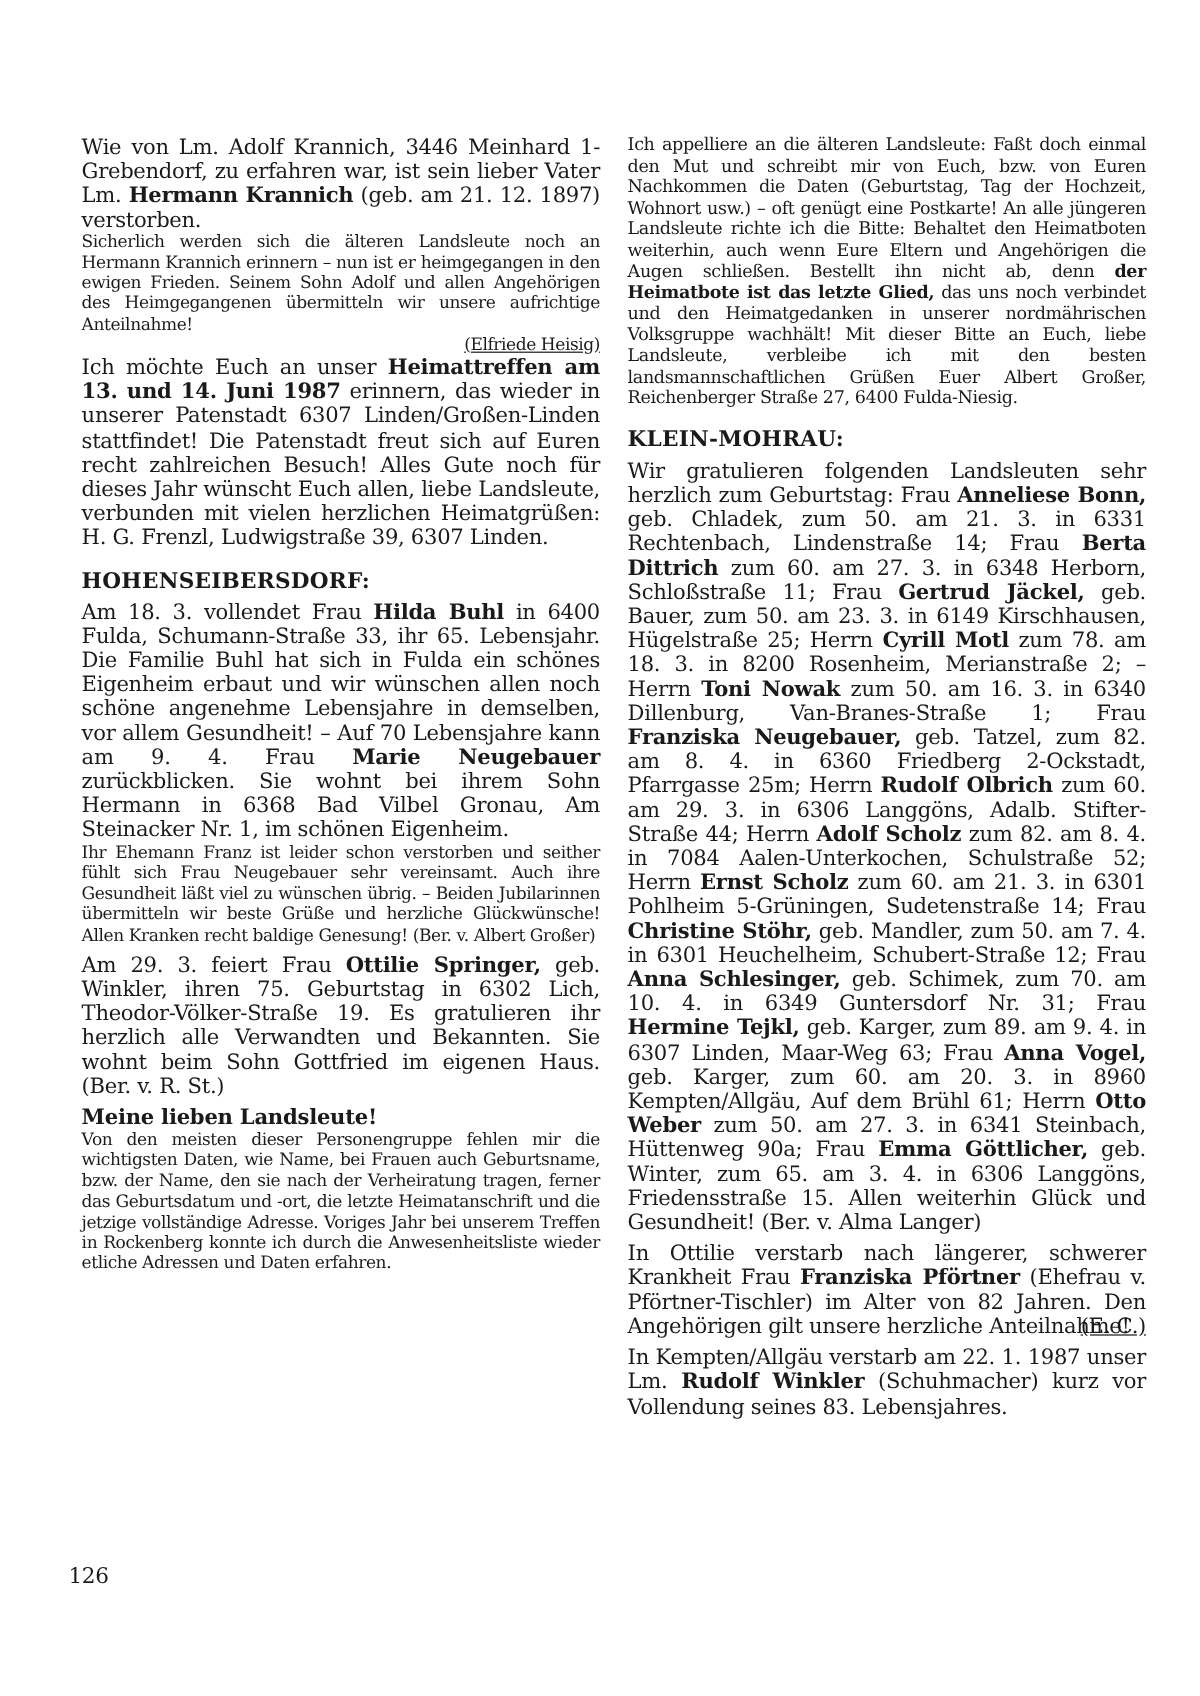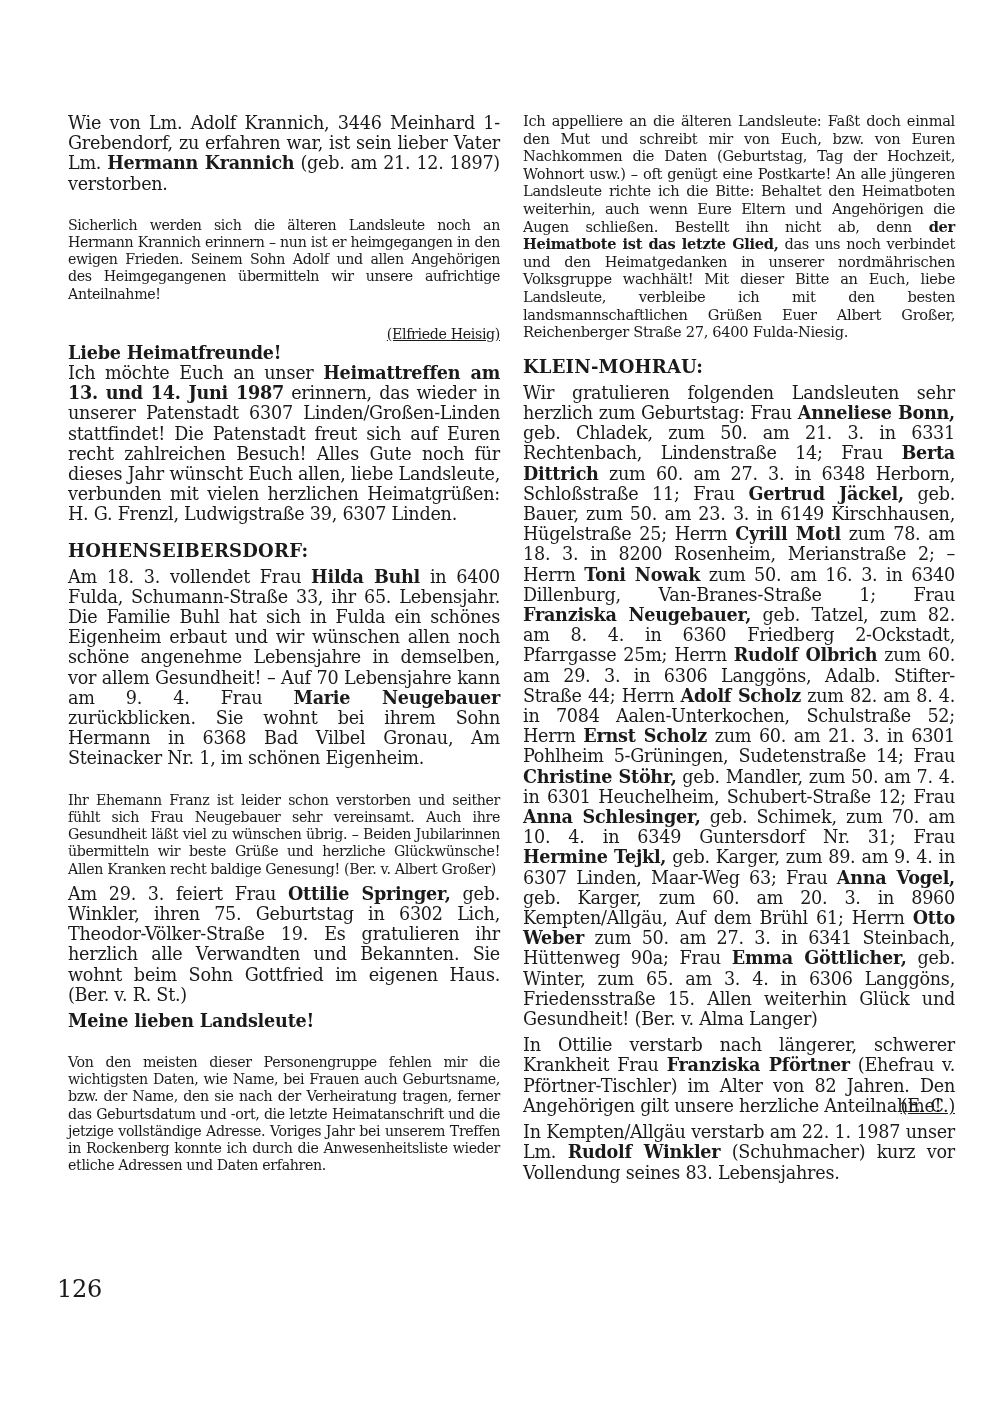--- a/index.html
+++ b/index.html
@@ -5,42 +5,41 @@
   html, body { margin: 0; padding: 0; }
   body {
     width: 1000px; height: 1413px; background: #ffffff; position: relative; overflow: hidden;
     font-family: "DejaVu Serif", "Liberation Serif", serif; color: #1a1a1a;
   }
   .col { position: absolute; top: 113px; }
   .col-left { left: 68px; width: 432px; }
   .col-right { left: 523px; width: 432px; top: 112px; }
   p { margin: 0; text-align: justify; }
   .lg { font-size: 17.6px; line-height: 20.2px; letter-spacing: -0.25px; }
-  .sm { font-size: 14.2px; line-height: 17.2px; letter-spacing: -0.35px; margin-top: 23px; }
+  .sm { font-size: 14.2px; line-height: 17.2px; letter-spacing: -0.35px; }
   .smr { font-size: 14.6px; line-height: 17.6px; letter-spacing: -0.3px; }
   .h { font-weight: bold; font-size: 17.6px; line-height: 20px; margin: 0; letter-spacing: -0.2px; }
   .sec { font-weight: bold; font-size: 18px; line-height: 20px; margin: 0; letter-spacing: 0.2px; }
   b { font-weight: bold; }
   .right-sig { text-align: right; text-decoration: underline; }
   .gap-s { margin-top: 6px; }
   .gap-l { margin-top: 16px; }
-  .page-num { position: absolute; left: 57px; top: 1275px; font-size: 24px; letter-spacing: -0.3px; }
+  .page-num { position: absolute; left: 57px; top: 1303px; font-size: 18px; letter-spacing: -0.3px; }
 </style>
 </head>
 <body>
 
 <div class="col col-left">
   <section>
     <p class="lg"><span>Wie von Lm. Adolf Krannich, 3446 Meinhard 1-Grebendorf, zu erfahren war, ist sein lieber Vater Lm. </span><b>Hermann Krannich</b><span> (geb. am 21. 12. 1897) verstorben.</span></p>
     <p class="sm">Sicherlich werden sich die älteren Landsleute noch an Hermann Krannich erinnern – nun ist er heimgegangen in den ewigen Frieden. Seinem Sohn Adolf und allen Angehörigen des Heimgegangenen übermitteln wir unsere aufrichtige Anteilnahme!</p>
     <p class="sm right-sig">(Elfriede Heisig)</p>
   </section>
 
   <section>
-    <p class="h">Liebe Heimatfreunde!</p>
     <p class="lg"><span>Ich möchte Euch an unser </span><b>Heimattreffen am 13. und 14. Juni 1987</b><span> erinnern, das wieder in unserer Patenstadt 6307 Linden/Großen-Linden stattfindet! Die Patenstadt freut sich auf Euren recht zahlreichen Besuch! Alles Gute noch für dieses Jahr wünscht Euch allen, liebe Landsleute, verbunden mit vielen herzlichen Heimatgrüßen: H. G. Frenzl, Ludwigstraße 39, 6307 Linden.</span></p>
   </section>
 
   <section class="gap-l">
     <p class="sec">HOHENSEIBERSDORF:</p>
     <p class="lg gap-s"><span>Am 18. 3. vollendet Frau </span><b>Hilda Buhl</b><span> in 6400 Fulda, Schumann-Straße 33, ihr 65. Lebensjahr. Die Familie Buhl hat sich in Fulda ein schönes Eigenheim erbaut und wir wünschen allen noch schöne angenehme Lebensjahre in demselben, vor allem Gesundheit! – Auf 70 Lebensjahre kann am 9. 4. Frau </span><b>Marie Neugebauer</b><span> zurückblicken. Sie wohnt bei ihrem Sohn Hermann in 6368 Bad Vilbel Gronau, Am Steinacker Nr. 1, im schönen Eigenheim.</span></p>
     <p class="sm">Ihr Ehemann Franz ist leider schon verstorben und seither fühlt sich Frau Neugebauer sehr vereinsamt. Auch ihre Gesundheit läßt viel zu wünschen übrig. – Beiden Jubilarinnen übermitteln wir beste Grüße und herzliche Glückwünsche! Allen Kranken recht baldige Genesung! (Ber. v. Albert Großer)</p>
     <p class="lg gap-s"><span>Am 29. 3. feiert Frau </span><b>Ottilie Springer,</b><span> geb. Winkler, ihren 75. Geburtstag in 6302 Lich, Theodor-Völker-Straße 19. Es gratulieren ihr herzlich alle Verwandten und Bekannten. Sie wohnt beim Sohn Gottfried im eigenen Haus. (Ber. v. R. St.)</span></p>
   </section>
 

